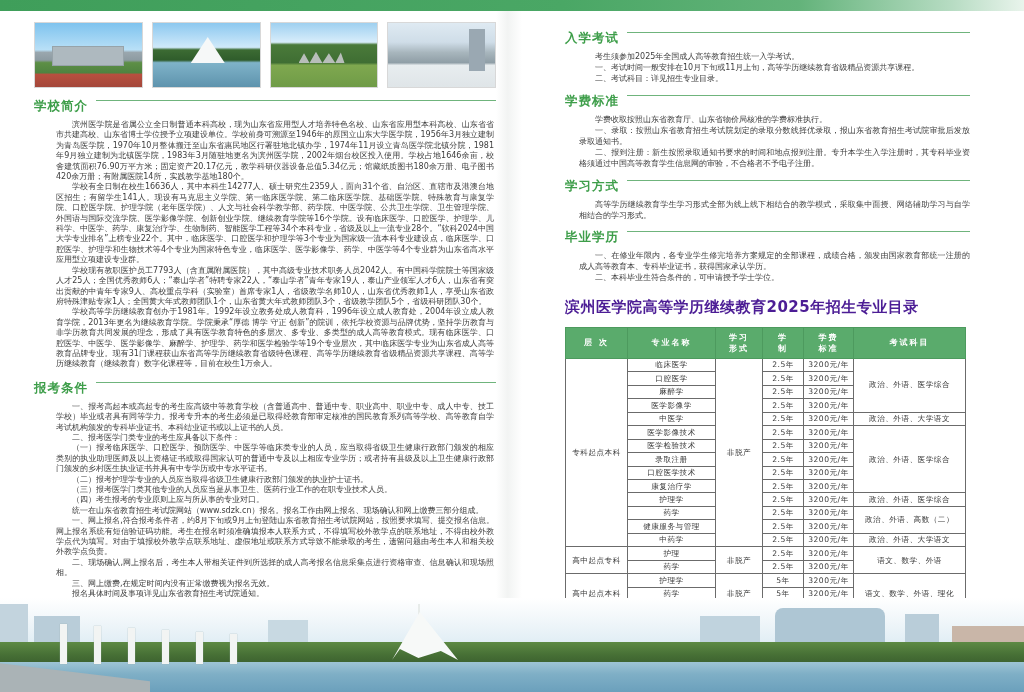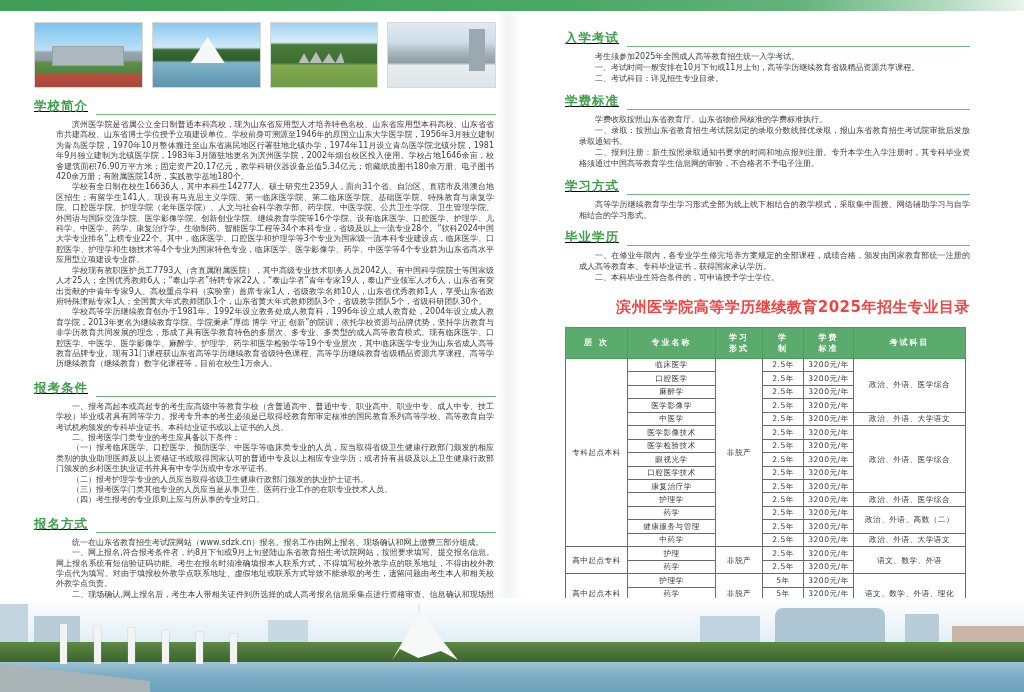--- a/index.html
+++ b/index.html
@@ -21,33 +21,33 @@
   .photo-1 .bld { position:absolute; left:18px; top:24px; width:70px; height:18px; background:#aeb9bf; box-shadow:0 0 0 1px #97a3a9; }
   .photo-2 { background:linear-gradient(180deg,#8cc8ef 0%,#cfe9fa 38%,#3c6b33 42%,#2f5c2b 58%,#7fb3c9 62%,#5e93ad 100%); }
   .photo-2 .tent { position:absolute; left:38px; top:14px; width:34px; height:26px; background:#f6f8f8;
     clip-path:polygon(50% 0,100% 100%,0 100%); }
   .photo-3 { background:linear-gradient(180deg,#9fd0f0 0%,#d8edfb 30%,#4a7a3a 34%,#3f6e33 62%,#7fa84f 66%,#6f9b47 100%); }
   .photo-3 .pav { position:absolute; left:28px; top:26px; width:46px; height:14px; background:#b8beba;
     clip-path:polygon(0 100%,12% 30%,24% 100%,38% 20%,52% 100%,66% 30%,80% 100%,92% 25%,100% 100%); }
   .photo-4 { background:linear-gradient(180deg,#dfeaf2 0%,#cfdde8 30%,#a8b6bd 46%,#8f9ea6 62%,#e8edef 66%,#dfe5e8 100%); }
   .photo-4 .tower { position:absolute; right:10px; top:6px; width:16px; height:42px; background:#9aa8b2; }
 
-  .sec-head { display:flex; align-items:flex-end; gap:8px; margin:10px 0 5px 0;text-decoration:underline; }
+  .sec-head { display:flex; align-items:flex-start; gap:8px; margin:10px 0 5px 0; }
   .sec-head .t { color:#3e9e4a; font-weight:bold; font-size:12.5px; letter-spacing:1px; white-space:nowrap; }
   .sec-head .rule { flex:1; border-top:1.5px solid #6fb47c; margin-top:2px; }
   .body-text { margin-left:22px; width:438px; }
   .body-text p { font-size:8px; line-height:10.4px; color:#3c3c3c; text-align:justify; text-indent:2em; }
 
   
   .right-page { position:absolute; top:22px; left:565px; width:405px; }
   .right-page .sec-head { margin:8px 0 4px 0; }
   .right-page .body-text { margin-left:14px; width:391px; }
   .right-page .body-text p { line-height:11.2px; }
 
-  .catalog-title { margin-top:14px; text-align:right; font-size:15px; font-weight:bold; color:#ef4444; letter-spacing:0.5px; }
+  .catalog-title { margin-top:14px; text-align:left; font-size:15px; font-weight:bold; color:#4c1d95; letter-spacing:0.5px; }
 
   table.catalog { margin-top:10px; border-collapse:collapse; width:400px; table-layout:fixed; }
   table.catalog th { background:#5aab6c; color:#ffffff; font-size:8px; font-weight:bold;
     border:1px solid #4d9a5e; padding:4px 13px; letter-spacing:2px; }
   table.catalog td { border:1px solid #6b6b6b; font-size:7.6px; color:#3a3a3a; text-align:center;
     padding:1.5px 2px; line-height:1.25; letter-spacing:0.5px; }
   col.c-level{width:62px;} col.c-major{width:88px;} col.c-form{width:47px;}
   col.c-years{width:41px;} col.c-fee{width:50px;} col.c-exam{width:112px;}
 
   .note { margin-top:8px; font-size:8.5px; font-weight:bold; color:#2f2f2f; }
@@ -116,24 +116,20 @@
     </div>
     <div class="body-text">
         <p>一、报考高起本或高起专的考生应高级中等教育学校（含普通高中、普通中专、职业高中、职业中专、成人中专、技工学校）毕业或者具有同等学力。报考专升本的考生必须是已取得经教育部审定核准的国民教育系列高等学校、高等教育自学考试机构颁发的专科毕业证书、本科结业证书或以上证书的人员。</p>
         <p>二、报考医学门类专业的考生应具备以下条件：</p>
         <p>（一）报考临床医学、口腔医学、预防医学、中医学等临床类专业的人员，应当取得省级卫生健康行政部门颁发的相应类别的执业助理医师及以上资格证书或取得国家认可的普通中专及以上相应专业学历；或者持有县级及以上卫生健康行政部门颁发的乡村医生执业证书并具有中专学历或中专水平证书。</p>
         <p>（二）报考护理学专业的人员应当取得省级卫生健康行政部门颁发的执业护士证书。</p>
         <p>（三）报考医学门类其他专业的人员应当是从事卫生、医药行业工作的在职专业技术人员。</p>
         <p>（四）考生报考的专业原则上应与所从事的专业对口。</p>
       </div>
 
-    <div class="sec-head">
-      <span class="t">报名方式</span>
-      <span class="rule"></span>
-    </div>
     <div class="body-text">
         <p>统一在山东省教育招生考试院网站（www.sdzk.cn）报名。报名工作由网上报名、现场确认和网上缴费三部分组成。</p>
         <p>一、网上报名,符合报考条件者，约8月下旬或9月上旬登陆山东省教育招生考试院网站，按照要求填写、提交报名信息。网上报名系统有短信验证码功能。考生在报名时须准确填报本人联系方式，不得填写校外教学点的联系地址，不得由校外教学点代为填写。对由于填报校外教学点联系地址、虚假地址或联系方式导致不能录取的考生，遗留问题由考生本人和相关校外教学点负责。</p>
         <p>二、现场确认,网上报名后，考生本人带相关证件到所选择的成人高考报名信息采集点进行资格审查、信息确认和现场照相。</p>
         <p>三、网上缴费,在规定时间内没有正常缴费视为报名无效。</p>
         <p>报名具体时间及事项详见山东省教育招生考试院通知。</p>
       </div>
   </div>
 
   <div class="right-page">
@@ -234,21 +230,21 @@
             <td>2.5年</td>
             <td>3200元/年</td>
             <td rowspan="5">政治、外语、医学综合</td>
           </tr>
           <tr>
             <td>医学检验技术</td>
             <td>2.5年</td>
             <td>3200元/年</td>
           </tr>
           <tr>
-            <td>眼视光学</td>
+            <td>录取注册</td>
             <td>2.5年</td>
             <td>3200元/年</td>
           </tr>
           <tr>
             <td>口腔医学技术</td>
             <td>2.5年</td>
             <td>3200元/年</td>
           </tr>
           <tr>
             <td>康复治疗学</td>

